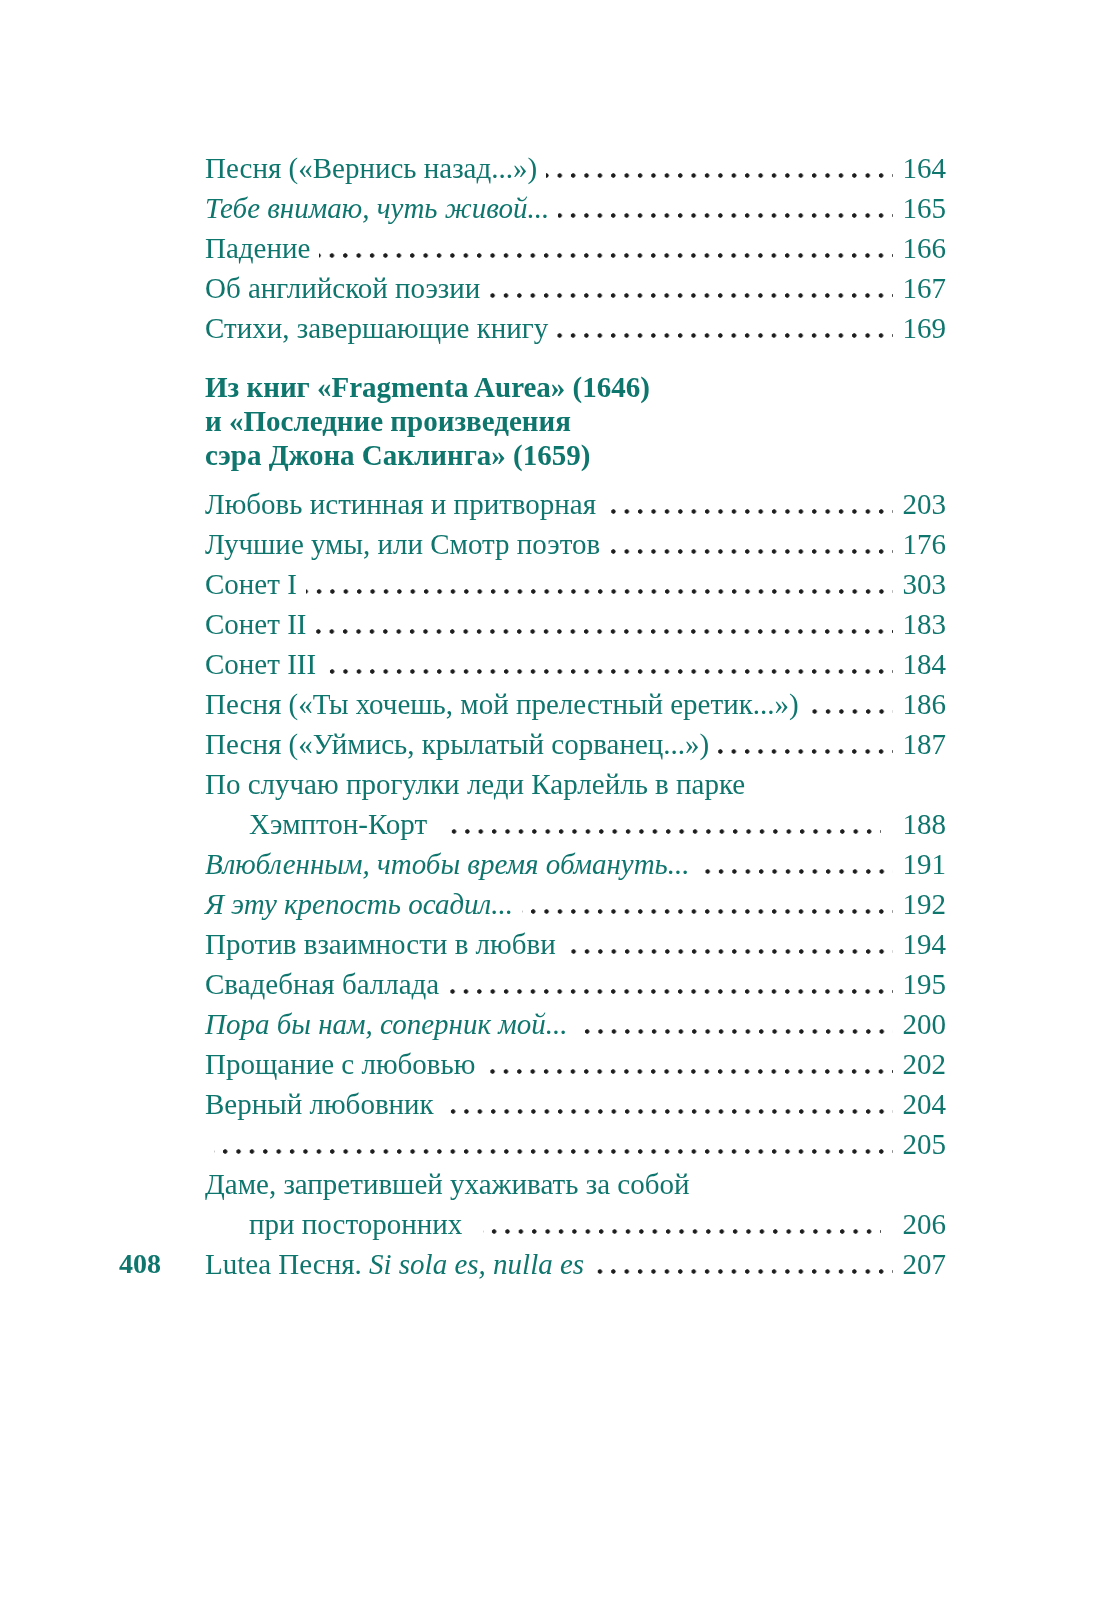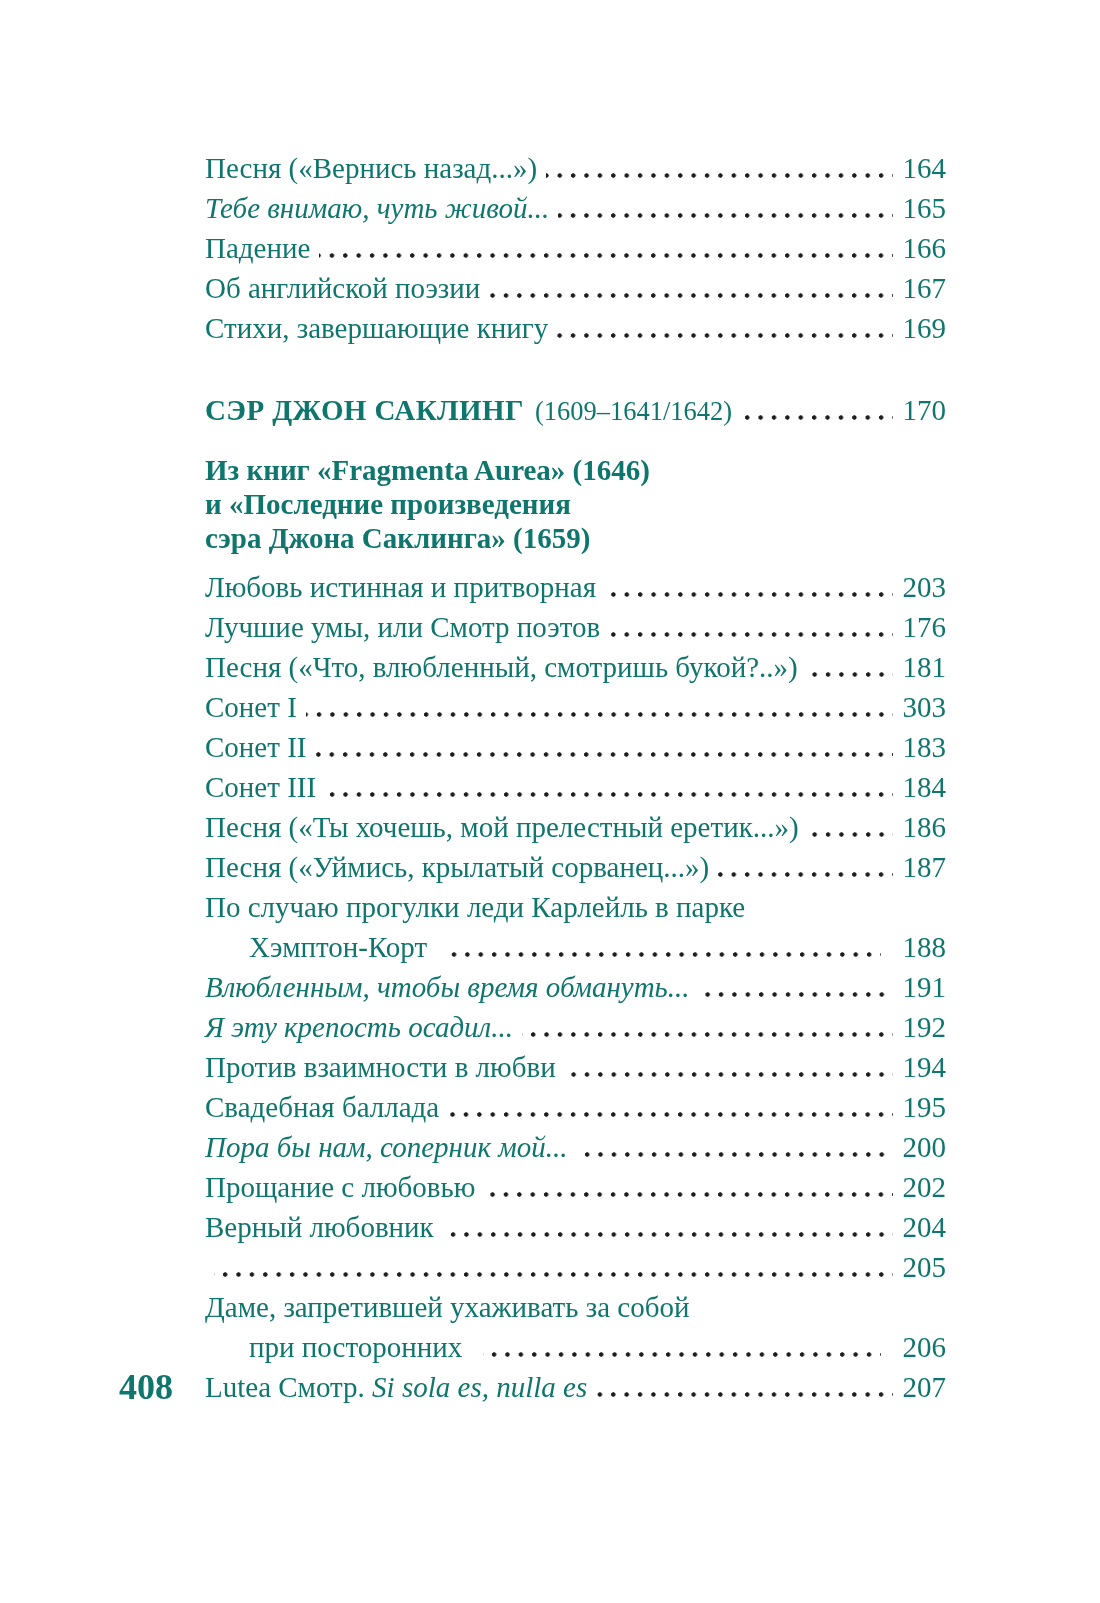--- a/index.html
+++ b/index.html
@@ -49,21 +49,21 @@
   .block2 { margin-top:12px; }
   .two-line .line1 { font-size:29px; line-height:40px; white-space:nowrap; }
   .cont { display:flex; align-items:baseline; font-size:29px; line-height:40px;gap:12px; }
   .indent { margin-left:44px; }
   .folio-row { position:relative; }
   .folio {
     position:absolute;
     left:-86px;
     top:0;
     font-weight:bold;
-    font-size:36px;
+    font-size:28px;
     line-height:40px;
   }
 </style>
 </head>
 <body>
 
 <div class="page">
   <div class="content">
 
     <div class="row">
@@ -85,49 +85,37 @@
       <span class="t">Об английской поэзии</span>
       <span class="leader"></span>
       <span class="pg">167</span>
     </div>
     <div class="row">
       <span class="t">Стихи, завершающие книгу</span>
       <span class="leader"></span>
       <span class="pg">169</span>
     </div>
 
-    <div class="row author">
-      <span class="t">
-        <span class="name">СЭР ДЖОН САКЛИНГ</span><span class="years">(1609–1641/1642)</span>
-      </span>
-      <span class="leader"></span>
-      <span class="pg">170</span>
-    </div>
 
     <div class="subhead">
       <div>Из книг «Fragmenta Aurea» (1646)</div>
       <div>и «Последние произведения</div>
       <div>сэра Джона Саклинга» (1659)</div>
     </div>
 
     <div class="block2">
       <div class="row">
         <span class="t">Любовь истинная и притворная</span>
         <span class="leader"></span>
         <span class="pg">203</span>
       </div>
       <div class="row">
         <span class="t">Лучшие умы, или Смотр поэтов</span>
         <span class="leader"></span>
         <span class="pg">176</span>
-      </div>
-      <div class="row">
-        <span class="t">Песня («Что, влюбленный, смотришь букой?..»)</span>
-        <span class="leader"></span>
-        <span class="pg">181</span>
       </div>
       <div class="row">
         <span class="t">Сонет I</span>
         <span class="leader"></span>
         <span class="pg">303</span>
       </div>
       <div class="row">
         <span class="t">Сонет II</span>
         <span class="leader"></span>
         <span class="pg">183</span>
@@ -201,20 +189,20 @@
         <div class="line1">Даме, запретившей ухаживать за собой</div>
         <div class="cont">
           <span class="t indent">при посторонних</span>
           <span class="leader"></span>
           <span class="pg">206</span>
         </div>
       </div>
 
       <div class="row folio-row">
         <span class="folio">408</span>
-        <span class="t"><span>Lutea Смотр. </span><span class="it">Si sola es, nulla es</span></span>
+        <span class="t"><span>Lutea Песня. </span><span class="it">Si sola es, nulla es</span></span>
         <span class="leader"></span>
         <span class="pg">207</span>
       </div>
     </div>
 
   </div>
 </div>
 
 </body></html>

